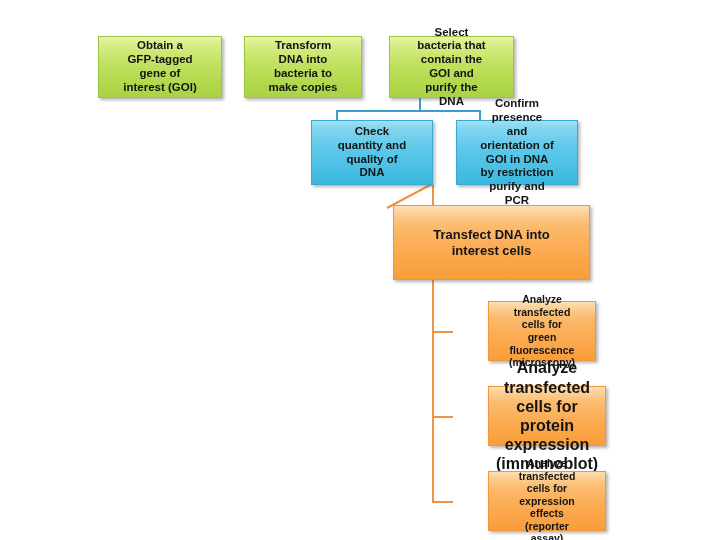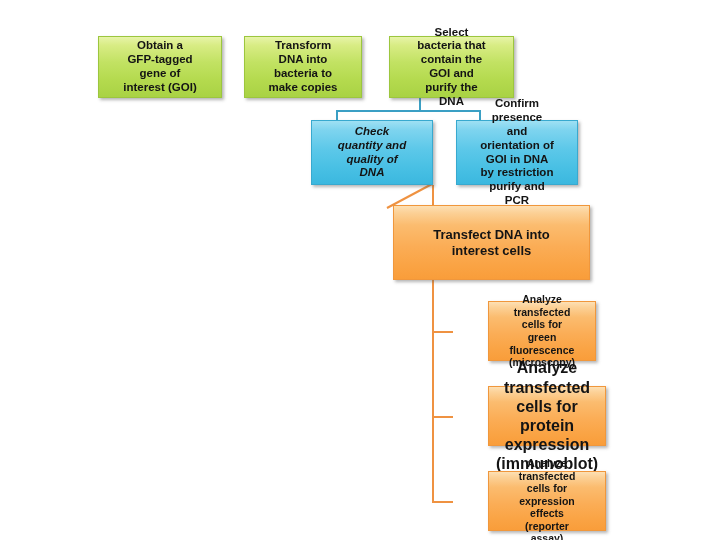--- a/index.html
+++ b/index.html
@@ -99,21 +99,21 @@
   <div class="conn h orange-line" style="left:432px; top:331px; width:21px;"></div>
   <div class="conn h orange-line" style="left:432px; top:416px; width:21px;"></div>
   <div class="conn h orange-line" style="left:432px; top:501px; width:21px;"></div>
 
   <div class="node green" style="left:62px; top:36px; width:124px; height:62px; font-size:11.5px;">Obtain a GFP-tagged gene of interest (GOI)</div>
 
   <div class="node green" style="left:208px; top:36px; width:118px; height:62px; font-size:11.5px;">Transform DNA into bacteria to make copies</div>
 
   <div class="node green" style="left:353px; top:36px; width:125px; height:62px; font-size:11.5px;">Select bacteria that contain the GOI and purify the DNA</div>
 
-  <div class="node blue" style="left:275px; top:120px; width:122px; height:65px; font-size:11.5px;font-style:italic;">Check quantity and quality of DNA</div>
+  <div class="node blue" style="left:275px; top:120px; width:122px; height:65px; font-size:11.5px;">Check quantity and quality of DNA</div>
 
   <div class="node blue" style="left:420px; top:120px; width:122px; height:65px; font-size:11.5px;">Confirm presence and orientation of GOI in DNA by restriction purify and PCR</div>
 
   <div class="node orange" style="left:357px; top:205px; width:197px; height:75px; font-size:13px;">Transfect DNA into interest cells</div>
 
   <div class="node orange" style="left:452px; top:301px; width:108px; height:60px; font-size:10.5px;">Analyze transfected cells for green fluorescence (microscopy)</div>
 
   <div class="node orange" style="left:452px; top:386px; width:118px; height:60px; font-size:16px;">Analyze transfected cells for protein expression (immunoblot)</div>
 
   <div class="node orange" style="left:452px; top:471px; width:118px; height:60px; font-size:10.5px;">Analyze transfected cells for expression effects (reporter assay)</div>

